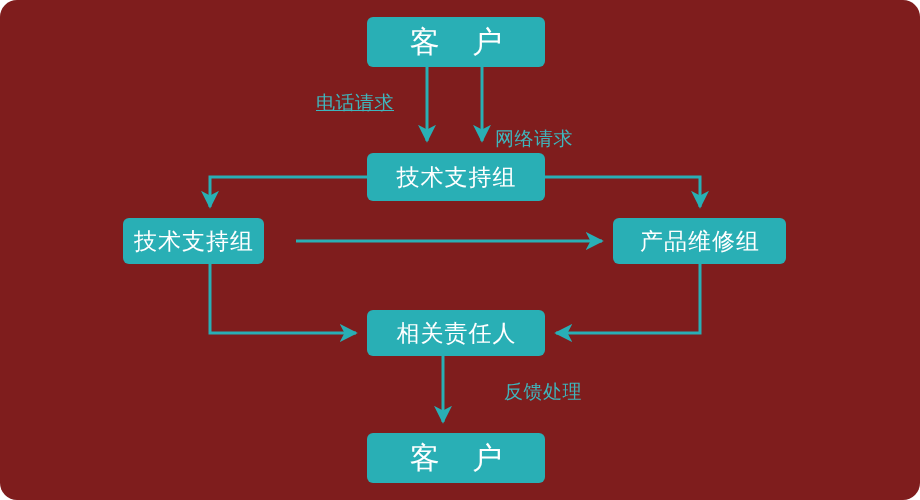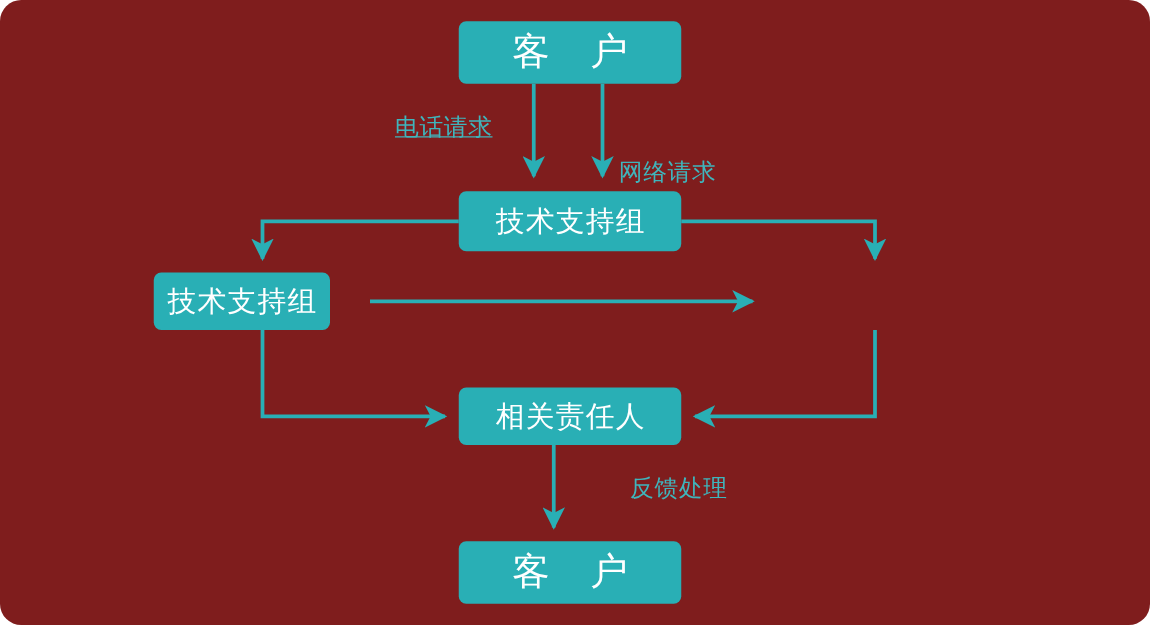--- a/index.html
+++ b/index.html
@@ -146,20 +146,23 @@
   </div>
 
   <div class="node node-process" id="node-service-dept">
     <span>技术支持组</span>
   </div>
 
   <div class="node node-process" id="node-tech-support">
     <span>技术支持组</span>
   </div>
 
+  <div class="node node-process" id="node-product-repair">
+    <span>产品维修组</span>
+  </div>
 
   <div class="node node-process" id="node-responsible">
     <span>相关责任人</span>
   </div>
 
   <div class="node node-terminal" id="node-customer-bottom">
     <span>客 户</span>
   </div>
 
   <div class="edge-label" id="edge-label-phone">电话请求</div>

